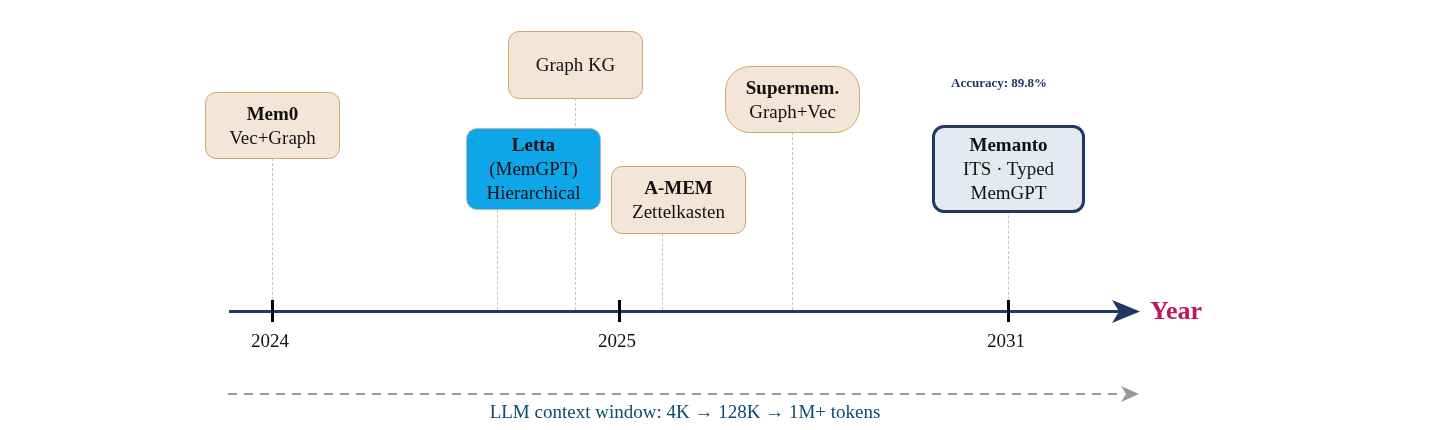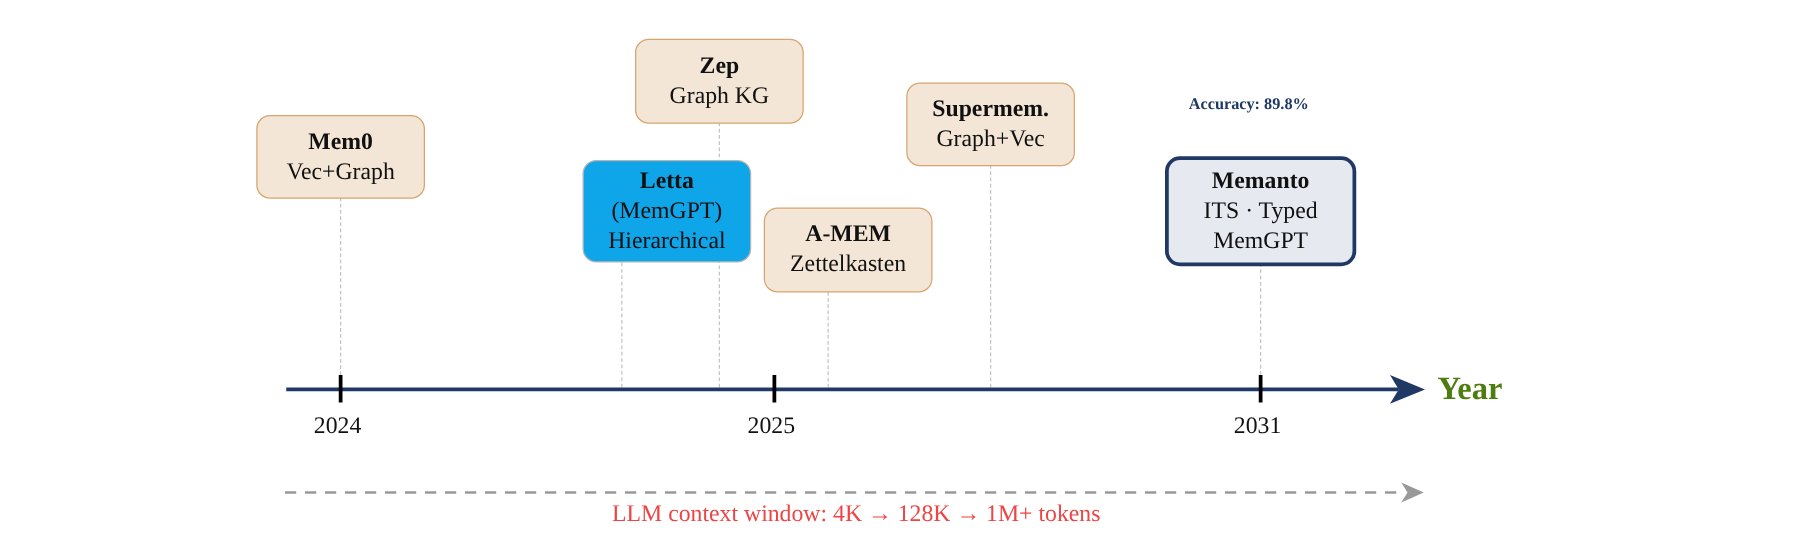--- a/index.html
+++ b/index.html
@@ -10,23 +10,23 @@
          font-size:19px; line-height:24px; display:flex; flex-direction:column; justify-content:center; }
   .box.orange { background:#f4e6d6; border:1.5px solid #d7a46e; }
   .box.gray { background:#0ea5e9; border:1.5px solid #b5b5b5;margin-left:36px; }
   .box.hl { background:#e6e9ef; border:3.5px solid #1f3864; border-radius:12px; }
   .box .t { font-weight:bold; }
   .stem { position:absolute; width:0; border-left:1.3px dashed #c4c4c4; }
   .axis { position:absolute; left:229px; top:310px; width:890px; height:3px; background:#1f3864; }
   .arrowhead { position:absolute; }
   .tick { position:absolute; top:300px; width:3px; height:22px; background:#000; }
   .yr { position:absolute; top:330px; font-size:19px; }
-  .ylabel { position:absolute; left:1150px; top:296px; font-size:26px; font-weight:bold; color:#4d7c0f; }
+  .ylabel { position:absolute; left:1150px; top:296px; font-size:26px; font-weight:bold; color:#be185d; }
   .acc { position:absolute; font-size:13px; font-weight:bold; color:#1f3864;text-align:right; }
-  .ctx { position:absolute; left:0; width:1370px; top:401px; text-align:center; font-size:19px; color:#ef4444; }
+  .ctx { position:absolute; left:0; width:1370px; top:401px; text-align:center; font-size:19px; color:#0c4a6e; }
 </style>
 </head>
 <body>
 
 <div class="stem" style="left:272px; top:158px; height:152px;"></div>
 <div class="stem" style="left:497px; top:210px; height:100px;"></div>
 <div class="stem" style="left:575px; top:98px; height:212px;"></div>
 <div class="stem" style="left:662px; top:219px; height:91px;"></div>
 <div class="stem" style="left:792px; top:132px; height:178px;"></div>
 <div class="stem" style="left:1008px; top:190px; height:120px;"></div>
@@ -36,30 +36,29 @@
   <div>Vec+Graph</div>
 </div>
 
 <div class="box gray" style="left:430px; top:128px; width:135px; height:82px;">
   <div class="t">Letta</div>
   <div>(MemGPT)</div>
   <div>Hierarchical</div>
 </div>
 
 <div class="box orange" style="left:508px; top:31px; width:135px; height:68px;">
-  <div class="t">Zep</div>
   <div>Graph KG</div>
 </div>
 
 <div class="box orange" style="left:595px; top:166px; width:135px; height:68px;margin-left:16px;">
   <div class="t">A-MEM</div>
   <div>Zettelkasten</div>
 </div>
 
-<div class="box orange" style="left:725px; top:66px; width:135px; height:67px;">
+<div class="box orange" style="left:725px; top:66px; width:135px; height:67px;border-radius:25px;">
   <div class="t">Supermem.</div>
   <div>Graph+Vec</div>
 </div>
 
 <div class="acc" style="left:951px; top:75px;">Accuracy: 89.8%</div>
 <div class="box hl" style="left:932px; top:103px; width:153px; height:88px;margin-top:22px;">
   <div class="t">Memanto</div>
   <div>ITS · Typed</div>
   <div>MemGPT</div>
 </div>

